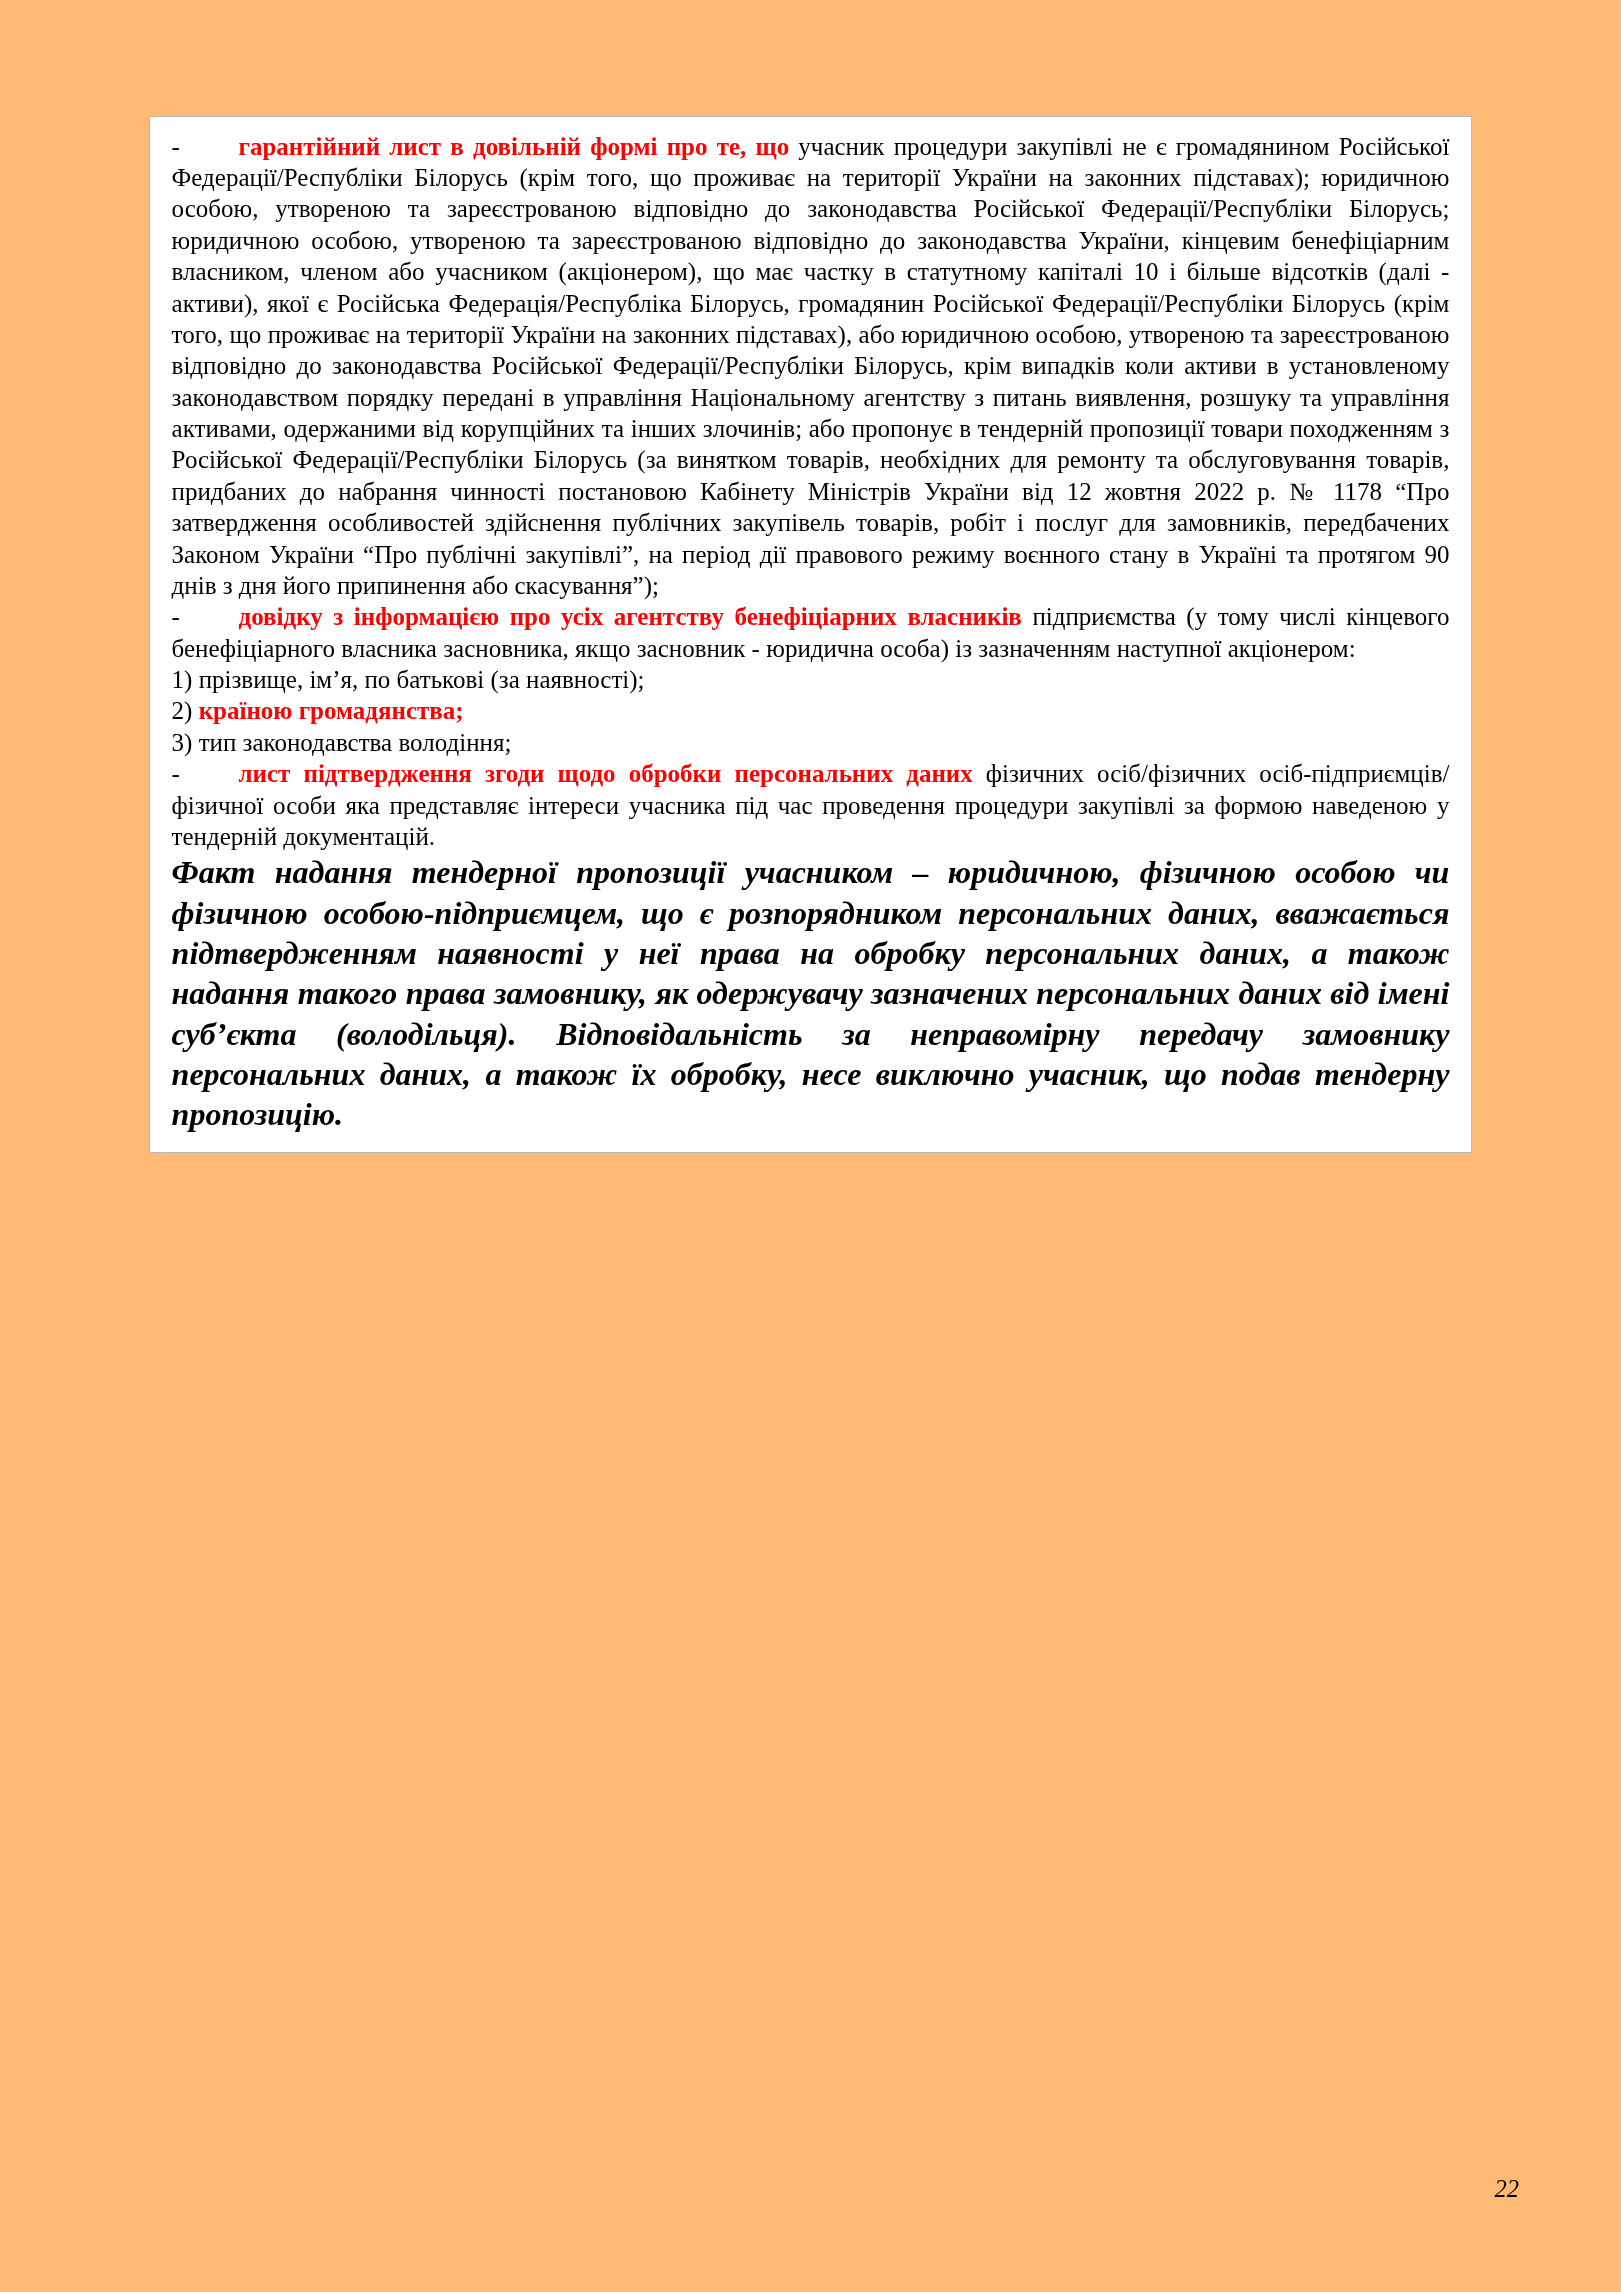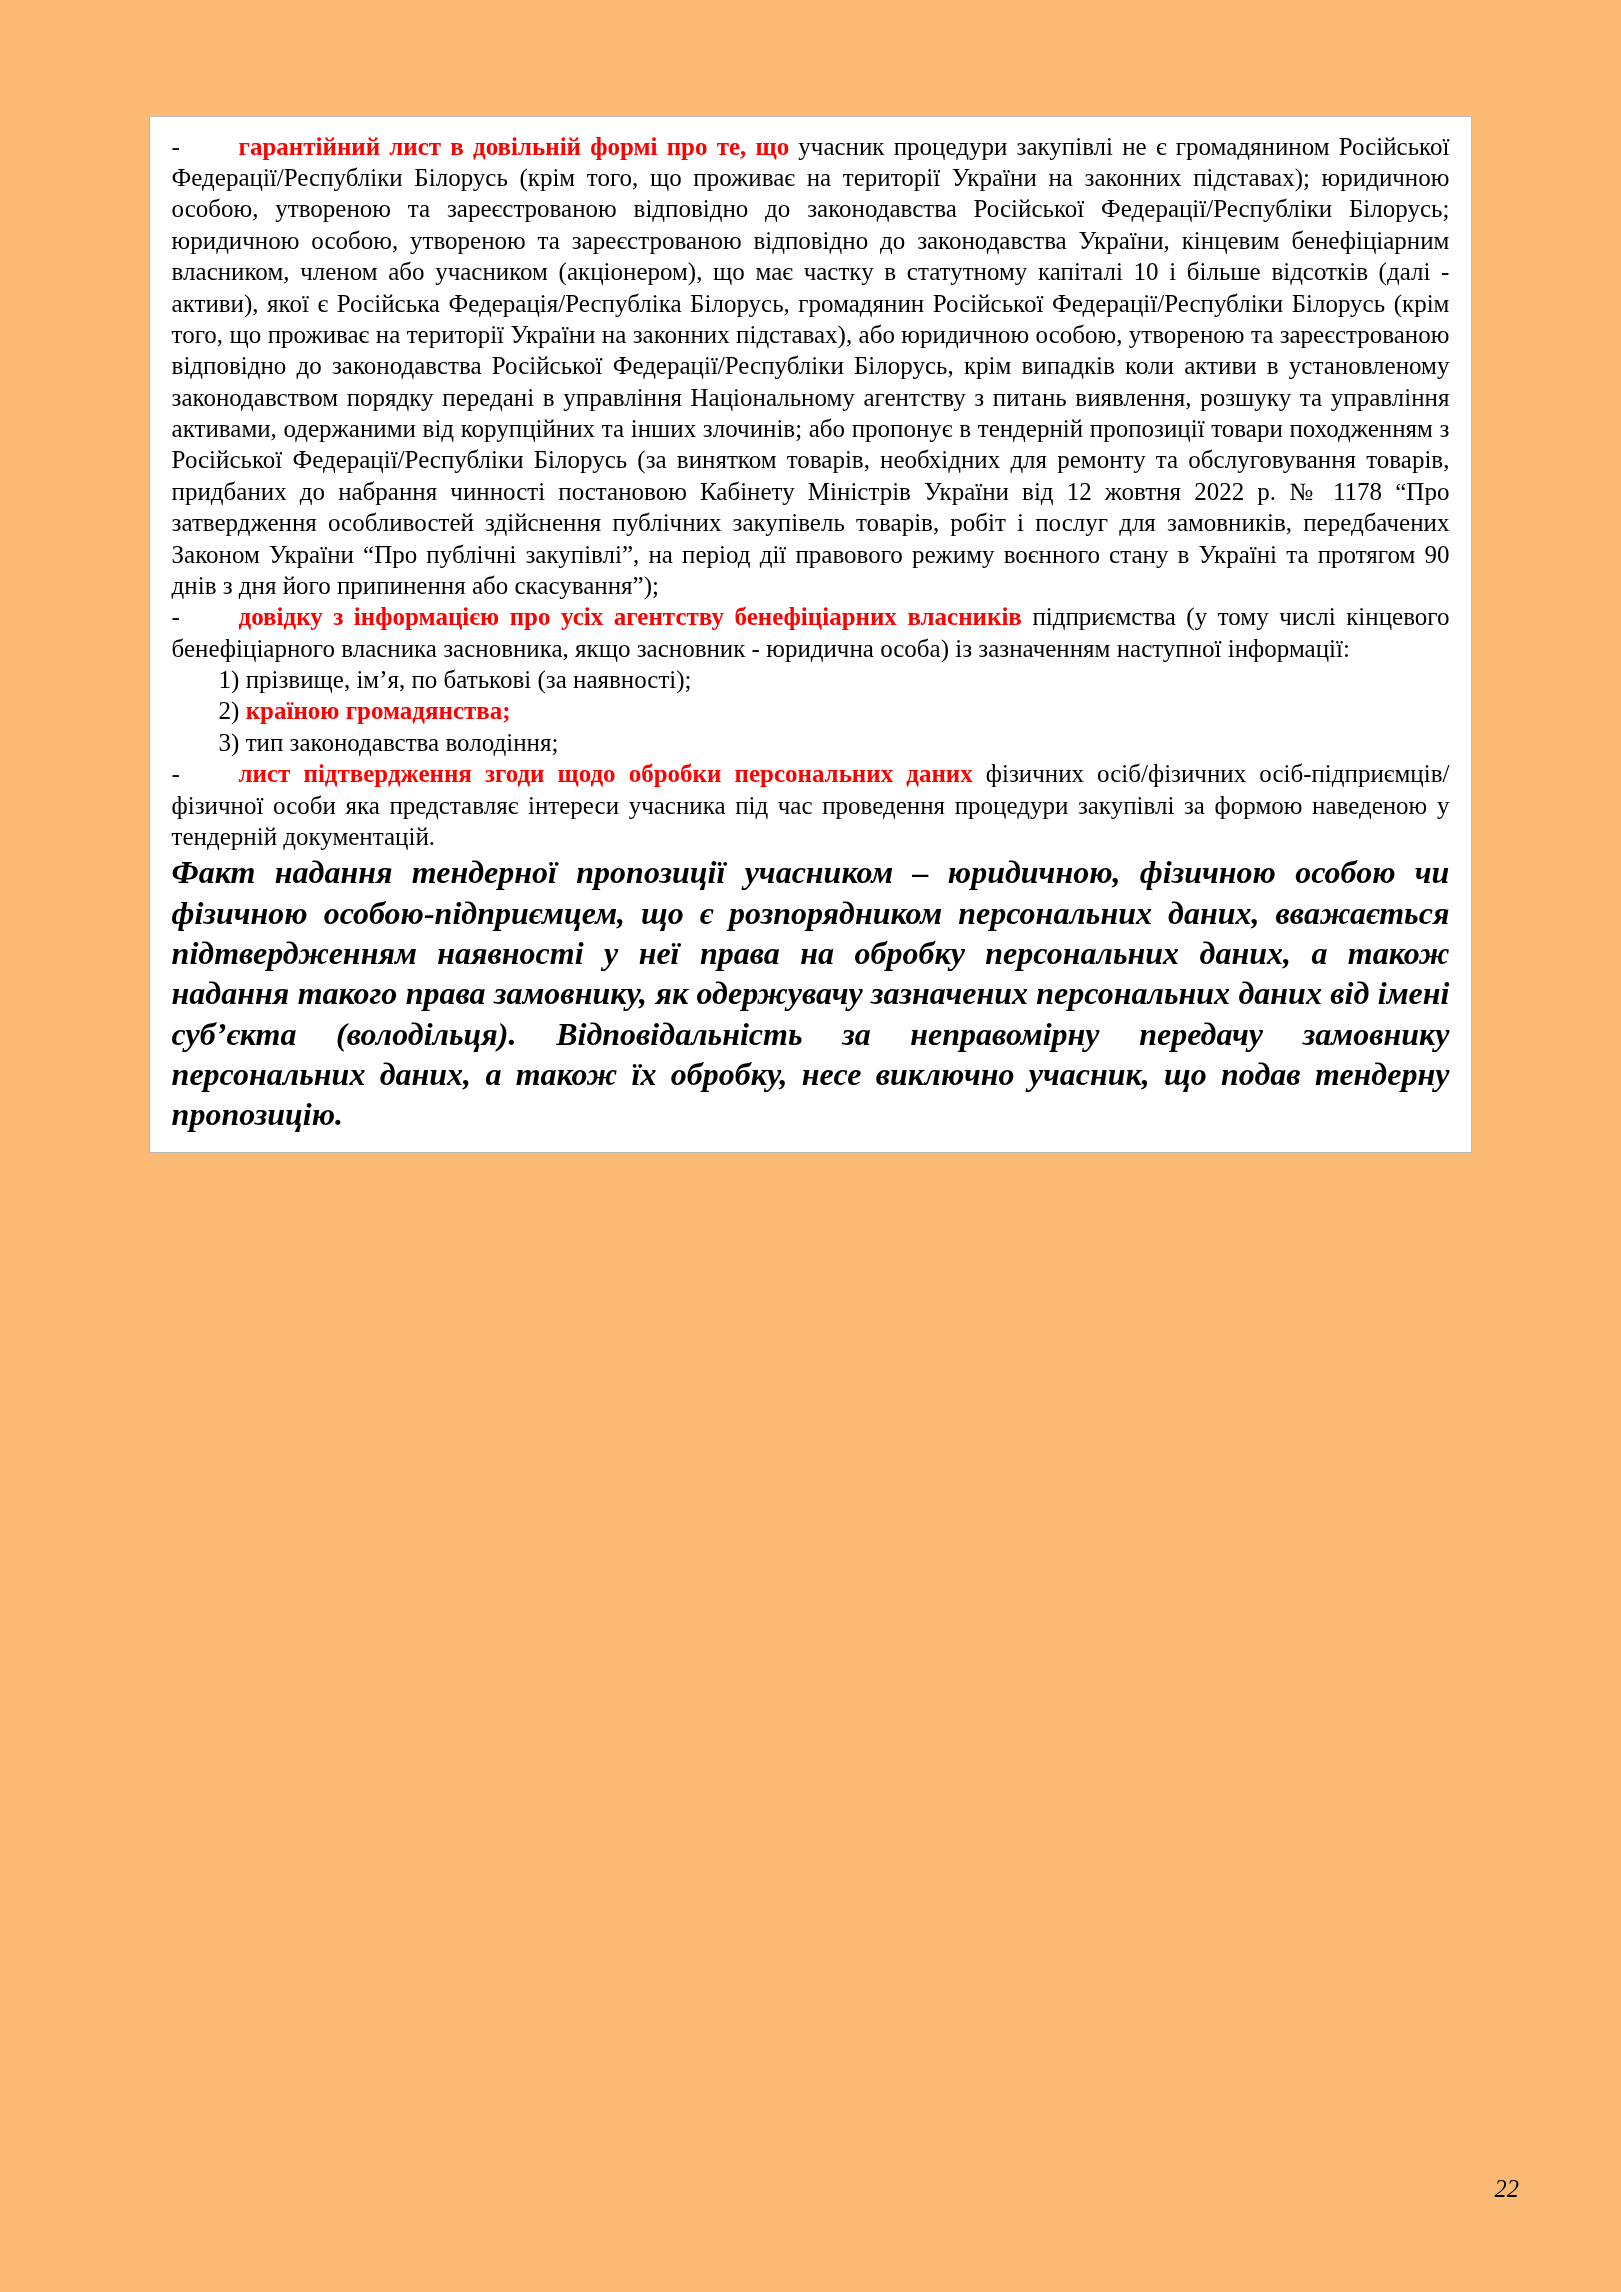--- a/index.html
+++ b/index.html
@@ -61,36 +61,35 @@
   .page-number {
     position: absolute;
     right: 118px;
     bottom: 90px;
     font-size: 24.5px;
     font-family: "Liberation Serif", serif;
     font-style: italic;
   }
   .num-line {
     text-indent: 0;
-    margin-left: 47px;
   }
 </style>
 </head>
 <body>
 
 <div class="page">
 
   <div class="doc-box">
 
     <p class="dash-para">
       <span class="dash">-</span><span class="red-bold">гарантійний  лист в довільній формі про те, що</span><span> учасник процедури закупівлі не є громадянином Російської Федерації/Республіки Білорусь (крім того, що проживає на території України на законних підставах); юридичною особою, утвореною та зареєстрованою відповідно до законодавства Російської Федерації/Республіки Білорусь; юридичною особою, утвореною та зареєстрованою відповідно до законодавства України, кінцевим бенефіціарним власником, членом або учасником (акціонером), що має частку в статутному капіталі 10 і більше відсотків (далі - активи), якої є Російська Федерація/Республіка Білорусь, громадянин Російської Федерації/Республіки Білорусь (крім того, що проживає на території України на законних підставах), або юридичною особою, утвореною та зареєстрованою відповідно до законодавства Російської Федерації/Республіки Білорусь, крім випадків коли активи в установленому законодавством порядку передані в управління Національному агентству з питань виявлення, розшуку та управління активами, одержаними від корупційних та інших злочинів; або пропонує в тендерній пропозиції товари походженням з Російської Федерації/Республіки Білорусь (за винятком товарів, необхідних для ремонту та обслуговування товарів, придбаних до набрання чинності постановою Кабінету Міністрів України від 12 жовтня 2022 р. № 1178 “Про затвердження особливостей здійснення публічних закупівель товарів, робіт і послуг для замовників, передбачених Законом України “Про публічні закупівлі”, на період дії правового режиму воєнного стану в Україні та протягом 90 днів з дня його припинення або скасування”);</span>
     </p>
 
     <p class="dash-para">
-      <span class="dash">-</span><span class="red-bold">довідку з інформацією про усіх агентству бенефіціарних власників</span><span> підприємства (у тому числі кінцевого бенефіціарного власника засновника, якщо засновник - юридична особа) із зазначенням наступної інформації:</span>
+      <span class="dash">-</span><span class="red-bold">довідку з інформацією про усіх агентству бенефіціарних власників</span><span> підприємства (у тому числі кінцевого бенефіціарного власника засновника, якщо засновник - юридична особа) із зазначенням наступної акціонером:</span>
     </p>
 
     <p class="num-line">
       <span>1) </span><span>прізвище, ім’я, по батькові (за наявності);</span>
     </p>
 
     <p class="num-line">
       <span>2) </span><span class="red-bold">країною громадянства;</span>
     </p>
 

